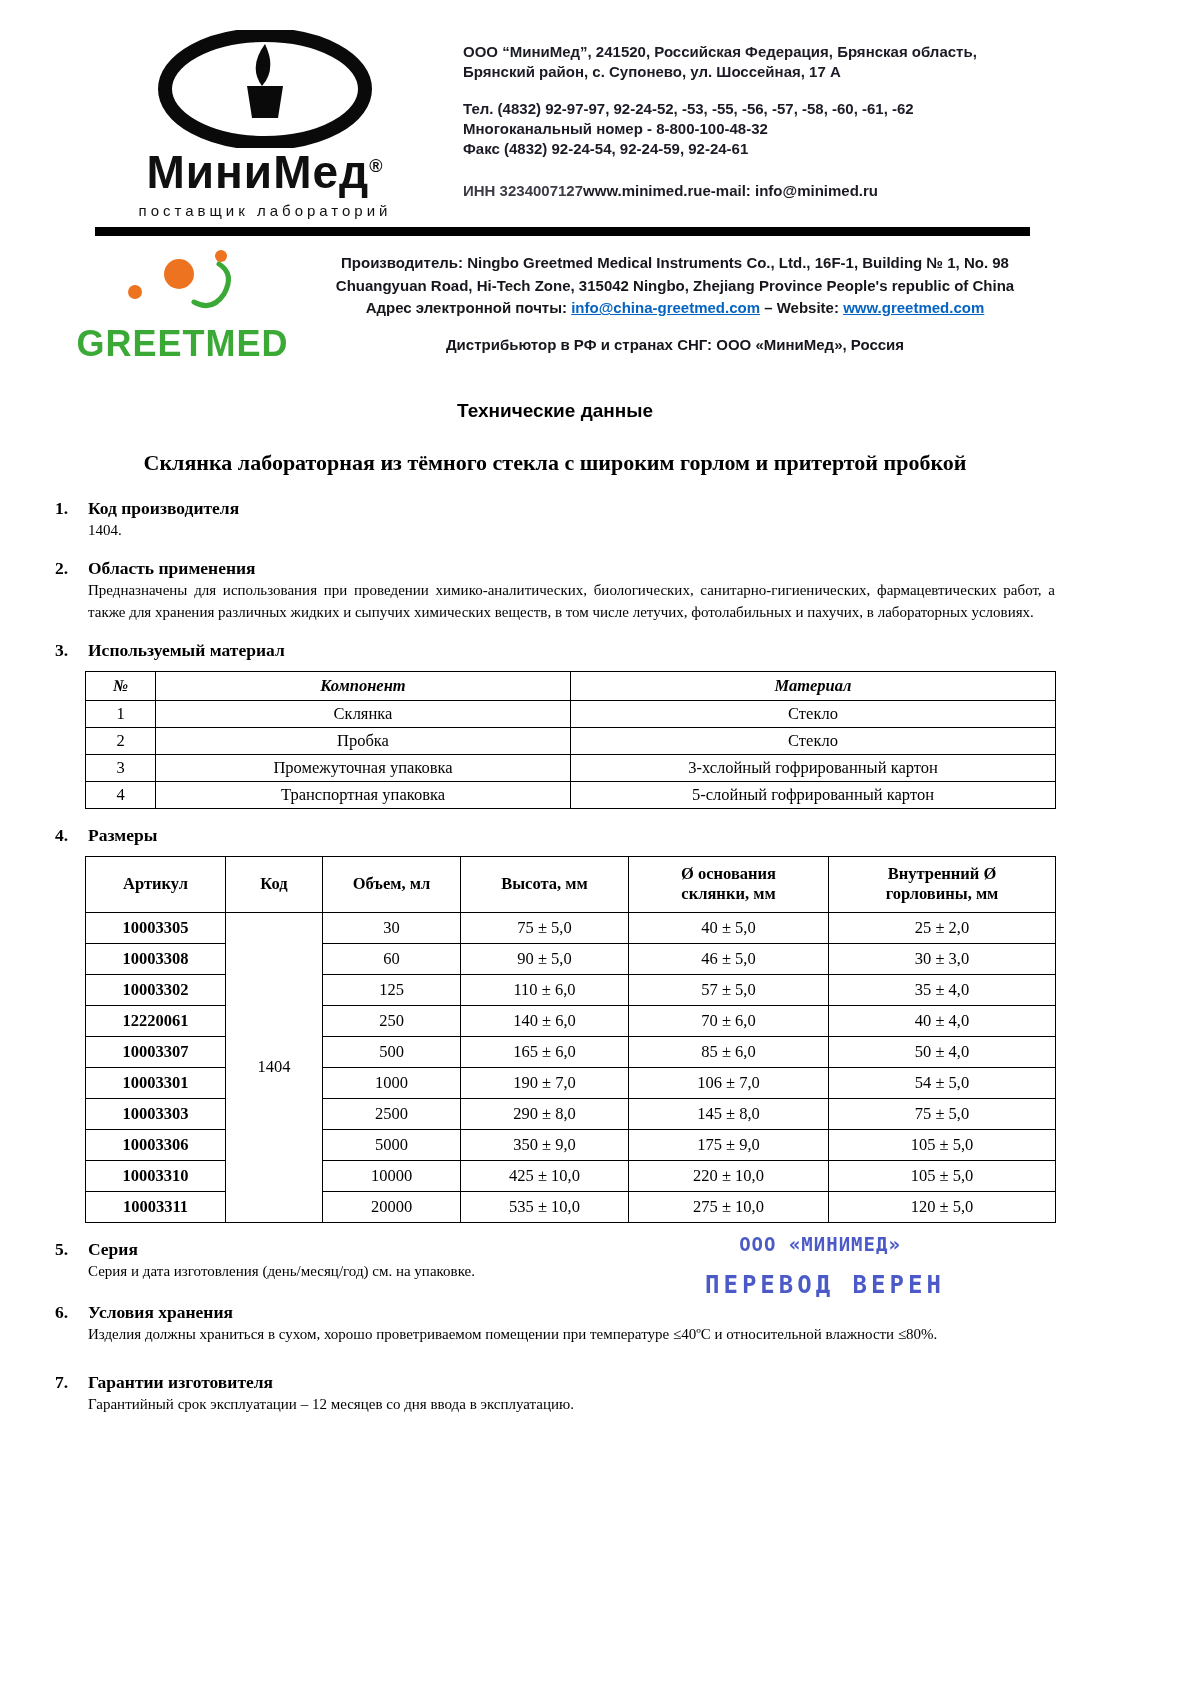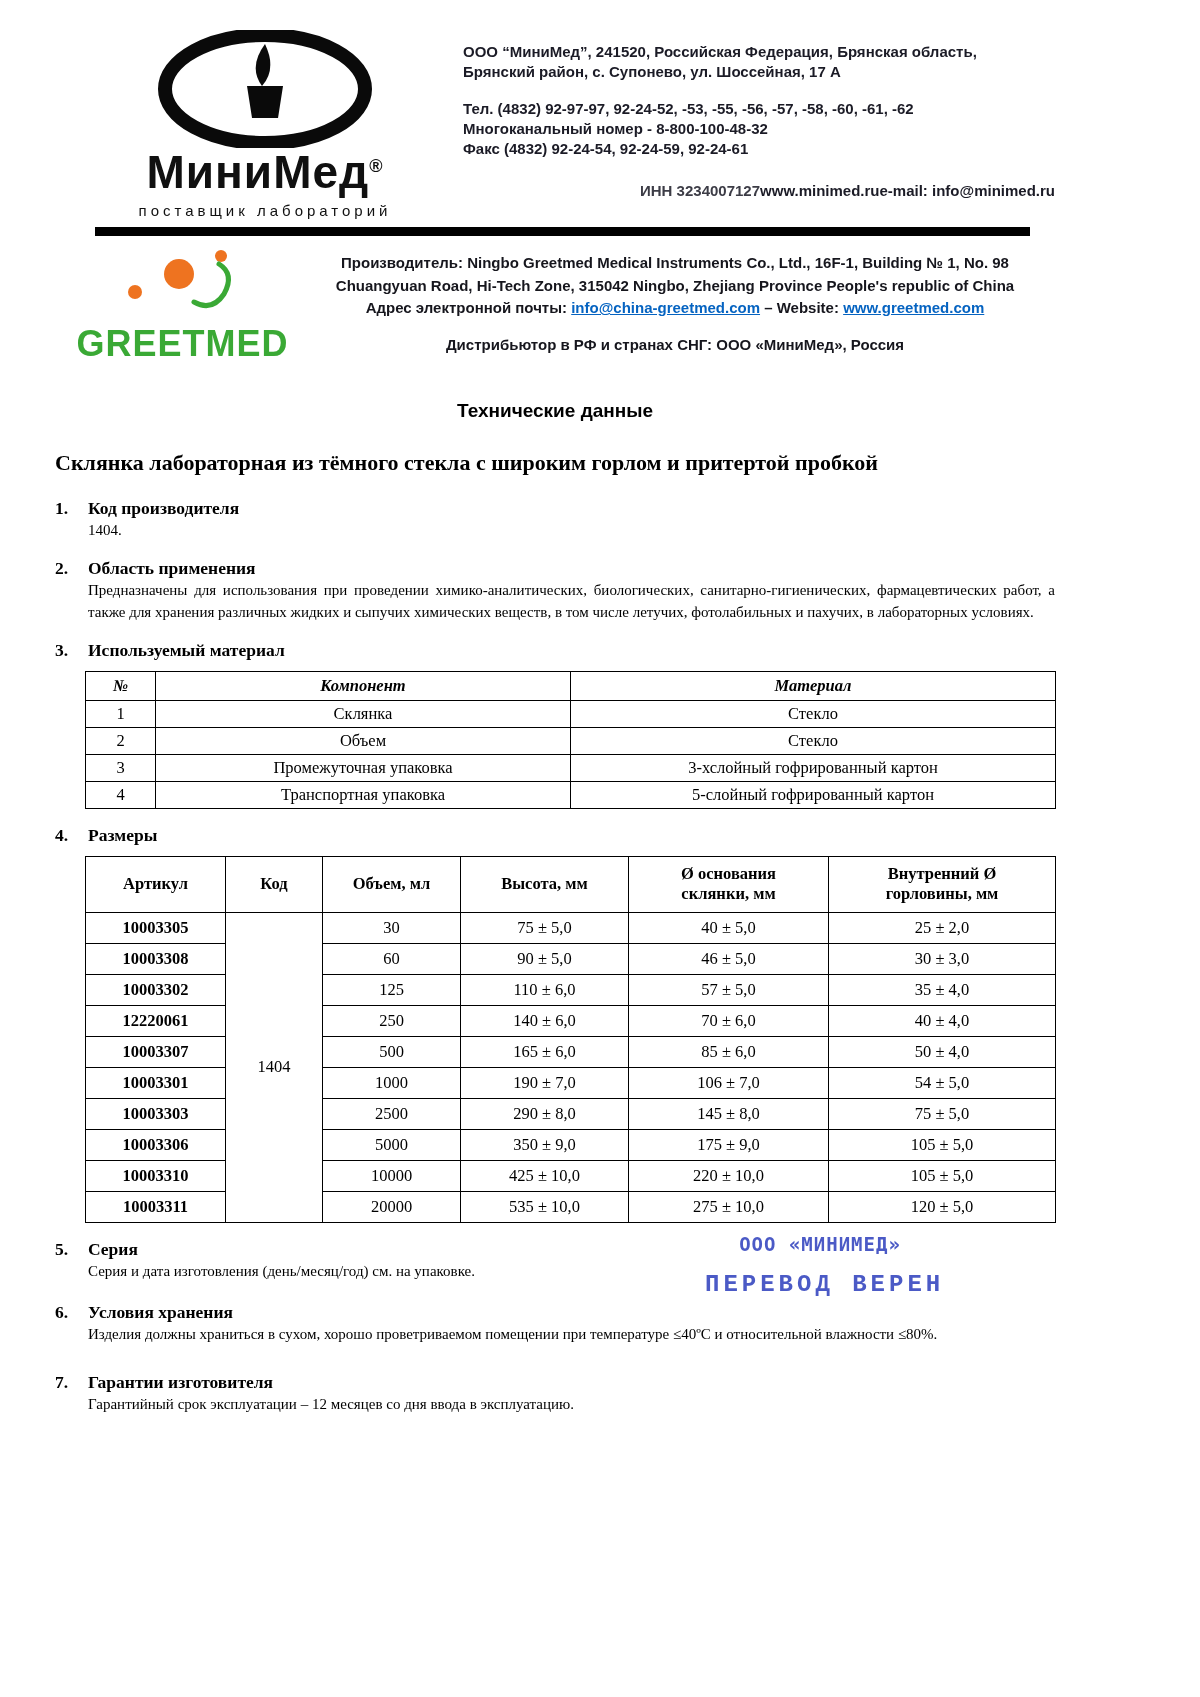--- a/index.html
+++ b/index.html
@@ -10,36 +10,36 @@
   
   .letterhead { display:flex; }
   .logo-block { width:340px; margin-left:40px; flex:0 0 auto; text-align:center; }
   .logo-mark { display:block; margin:0 auto; }
   .brand-line { font-family:"Liberation Sans", sans-serif; font-weight:bold; font-size:46px; color:#101010; line-height:1.05; letter-spacing:1px; }
   .brand-line .reg { font-size:18px; vertical-align:super; }
   .brand-tagline { font-family:"Liberation Sans", sans-serif; font-weight:normal; font-size:15px; letter-spacing:4px; margin-top:6px; color:#101010; white-space:nowrap; }
 
   .contact-block { flex:1 1 auto; margin-left:28px; padding-top:12px; font-family:"Liberation Sans", sans-serif; font-weight:bold; font-size:15px; color:#1b1b26; line-height:1.35; }
   .contact-block .group { margin-bottom:16px; }
-  .inn-row { display:flex; justify-content:flex-end; margin-top:22px; }
+  .inn-row { display:flex; justify-content:flex-start; margin-top:22px; }
   .inn-row .inn { color:#3c3c46; }
 
   .black-bar { height:9px; background:#000; margin:8px 0 8px 40px; width:935px; }
 
   
   .manu { display:flex; align-items:flex-start; }
   .greetmed-block { width:225px; margin-left:15px; flex:0 0 auto; text-align:center; padding-top:2px; }
   .greetmed-text { font-family:"Liberation Sans", sans-serif; font-weight:bold; font-size:36px; letter-spacing:1px; color:#3aa935; line-height:1; margin-top:2px; }
   .manu-text { flex:1 1 auto; text-align:center; font-family:"Liberation Sans", sans-serif; font-weight:bold; font-size:15px; color:#16161d; line-height:1.5; padding-top:8px; }
   .manu-text a { color:#0563c1; text-decoration:underline; cursor:pointer; }
   .distributor { margin-top:14px; }
 
   
   .doc-title { font-family:"Liberation Sans", sans-serif; font-weight:bold; font-size:19px; text-align:center; margin-top:38px; }
-  .doc-subtitle { font-family:"Liberation Serif", serif; font-weight:bold; font-size:22px; text-align:left; margin-top:28px; }
+  .doc-subtitle { font-family:"Liberation Serif", serif; font-weight:bold; font-size:22px; text-align:center; margin-top:28px; }
 
   
   .section { margin-top:16px; position:relative; }
   .sec-head { display:flex; font-weight:bold; font-size:17.5px; }
   .sec-num { width:33px; flex:0 0 auto; }
   .sec-body { margin-left:33px; font-size:15px; line-height:1.45; margin-top:1px; text-align:justify;font-family:Liberation Serif, serif; }
   .sec-body.short { text-align:left; }
 
   
   table { border-collapse:collapse; margin:10px 0 6px 30px; width:970px; table-layout:fixed; }
@@ -47,21 +47,21 @@
   .materials th { font-style:italic; font-weight:bold; height:29px; }
   .materials td { height:27px; }
   .sizes th { font-weight:bold; white-space:pre-line; height:56px; vertical-align:middle; }
   .sizes td { height:31px; }
   .sizes td.article { font-weight:bold; }
   .sizes td.code-cell { vertical-align:middle; }
 
   
   .stamp { position:absolute; left:650px; top:-6px; color:#4b5ac6; font-family:"DejaVu Sans Mono", monospace; font-weight:bold; text-align:center; width:230px; }
   .stamp-line1 { font-size:19px; letter-spacing:1px; white-space:nowrap; }
-  .stamp-line2 { font-size:24px; letter-spacing:4px; margin-top:16px; white-space:nowrap;font-family:Liberation Mono, monospace; }
+  .stamp-line2 { font-size:24px; letter-spacing:4px; margin-top:16px; white-space:nowrap; }
 </style>
 </head>
 <body>
 
 <div class="page">
 
   <div class="letterhead">
     <div class="logo-block">
       <svg class="logo-mark" width="230" height="118" viewBox="0 0 230 118">
         <ellipse cx="115" cy="59" rx="100" ry="54" fill="none" stroke="#0a0a0a" stroke-width="14"></ellipse>
@@ -152,21 +152,21 @@
           </tr>
         </thead>
       <tbody>
           <tr>
             <td>1</td>
             <td>Склянка</td>
             <td>Стекло</td>
           </tr>
           <tr>
             <td>2</td>
-            <td>Объем</td>
+            <td>Пробка</td>
             <td>Стекло</td>
           </tr>
           <tr>
             <td>3</td>
             <td>Промежуточная упаковка</td>
             <td>3-хслойный гофрированный картон</td>
           </tr>
           <tr>
             <td>4</td>
             <td>Транспортная упаковка</td>

